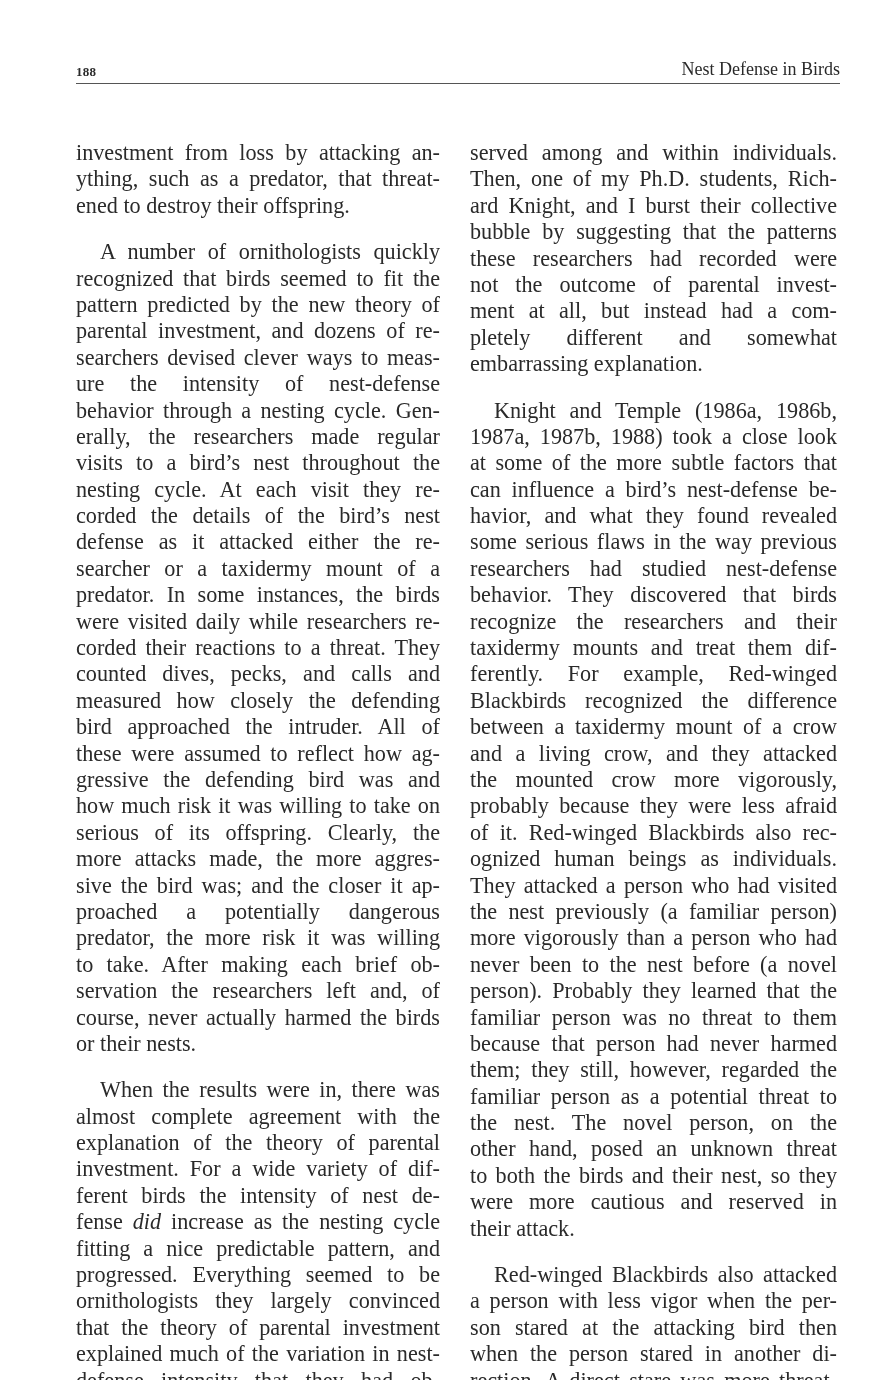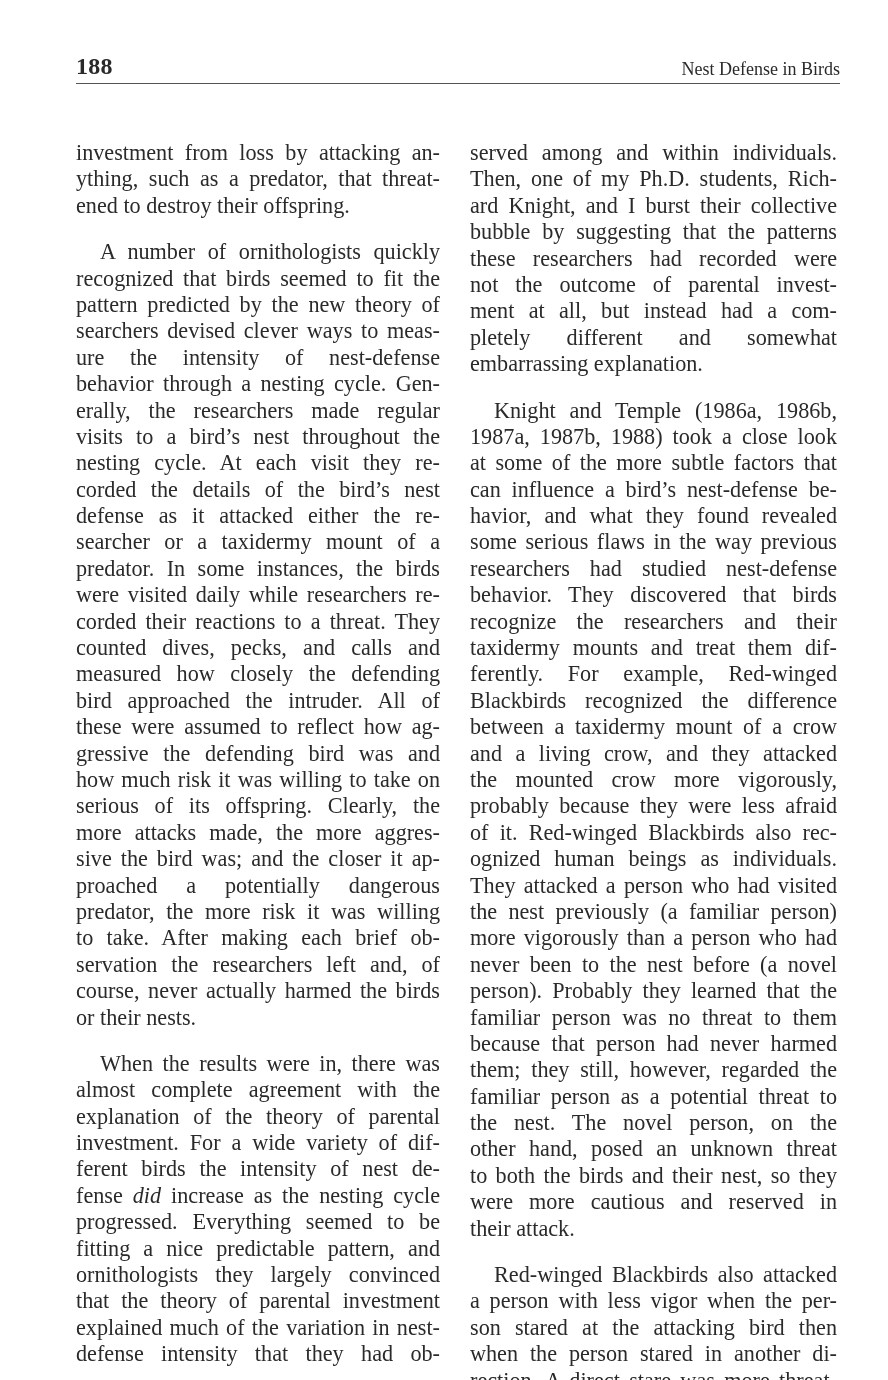--- a/index.html
+++ b/index.html
@@ -22,21 +22,21 @@
       top: 52px;
       height: 28px;
       border-bottom: 1.5px solid #555;
       display: flex;
       justify-content: space-between;
       align-items: flex-end;
       padding-bottom: 3px;
     }
     .page-number {
       font-weight: bold;
-      font-size: 24px;
+      font-size: 13px;
       letter-spacing: 0.2px;
     }
     .running-title {
       font-size: 18px;
       text-align: right;
     }
     .column {
       position: absolute;
       top: 140px;
       width: 364px;
@@ -71,20 +71,21 @@
   <span class="running-title">Nest Defense in Birds</span>
 </header>
 
 <div class="column col-left" id="col-left">
     <span class="line">investment from loss by attacking an-</span>
     <span class="line">ything, such as a predator, that threat-</span>
     <span class="line last">ened to destroy their offspring.</span>
     <span class="line indent">A number of ornithologists quickly</span>
     <span class="line">recognized that birds seemed to fit the</span>
     <span class="line">pattern predicted by the new theory of</span>
+    <span class="line">parental investment, and dozens of re-</span>
     <span class="line">searchers devised clever ways to meas-</span>
     <span class="line">ure the intensity of nest-defense</span>
     <span class="line">behavior through a nesting cycle. Gen-</span>
     <span class="line">erally, the researchers made regular</span>
     <span class="line">visits to a bird’s nest throughout the</span>
     <span class="line">nesting cycle. At each visit they re-</span>
     <span class="line">corded the details of the bird’s nest</span>
     <span class="line">defense as it attacked either the re-</span>
     <span class="line">searcher or a taxidermy mount of a</span>
     <span class="line">predator. In some instances, the birds</span>
@@ -104,22 +105,22 @@
     <span class="line">to take. After making each brief ob-</span>
     <span class="line">servation the researchers left and, of</span>
     <span class="line">course, never actually harmed the birds</span>
     <span class="line last">or their nests.</span>
     <span class="line indent">When the results were in, there was</span>
     <span class="line">almost complete agreement with the</span>
     <span class="line">explanation of the theory of parental</span>
     <span class="line">investment. For a wide variety of dif-</span>
     <span class="line">ferent birds the intensity of nest de-</span>
     <span class="line"><span>fense </span><em>did</em><span> increase as the nesting cycle</span></span>
+    <span class="line">fitting a nice predictable pattern, and</span>
     <span class="line">progressed. Everything seemed to be</span>
-    <span class="line">fitting a nice predictable pattern, and</span>
     <span class="line">ornithologists they largely convinced</span>
     <span class="line">that the theory of parental investment</span>
     <span class="line">explained much of the variation in nest-</span>
     <span class="line">defense intensity that they had ob-</span>
   </div>
 <div class="column col-right" id="col-right">
     <span class="line">served among and within individuals.</span>
     <span class="line">Then, one of my Ph.D. students, Rich-</span>
     <span class="line">ard Knight, and I burst their collective</span>
     <span class="line">bubble by suggesting that the patterns</span>

